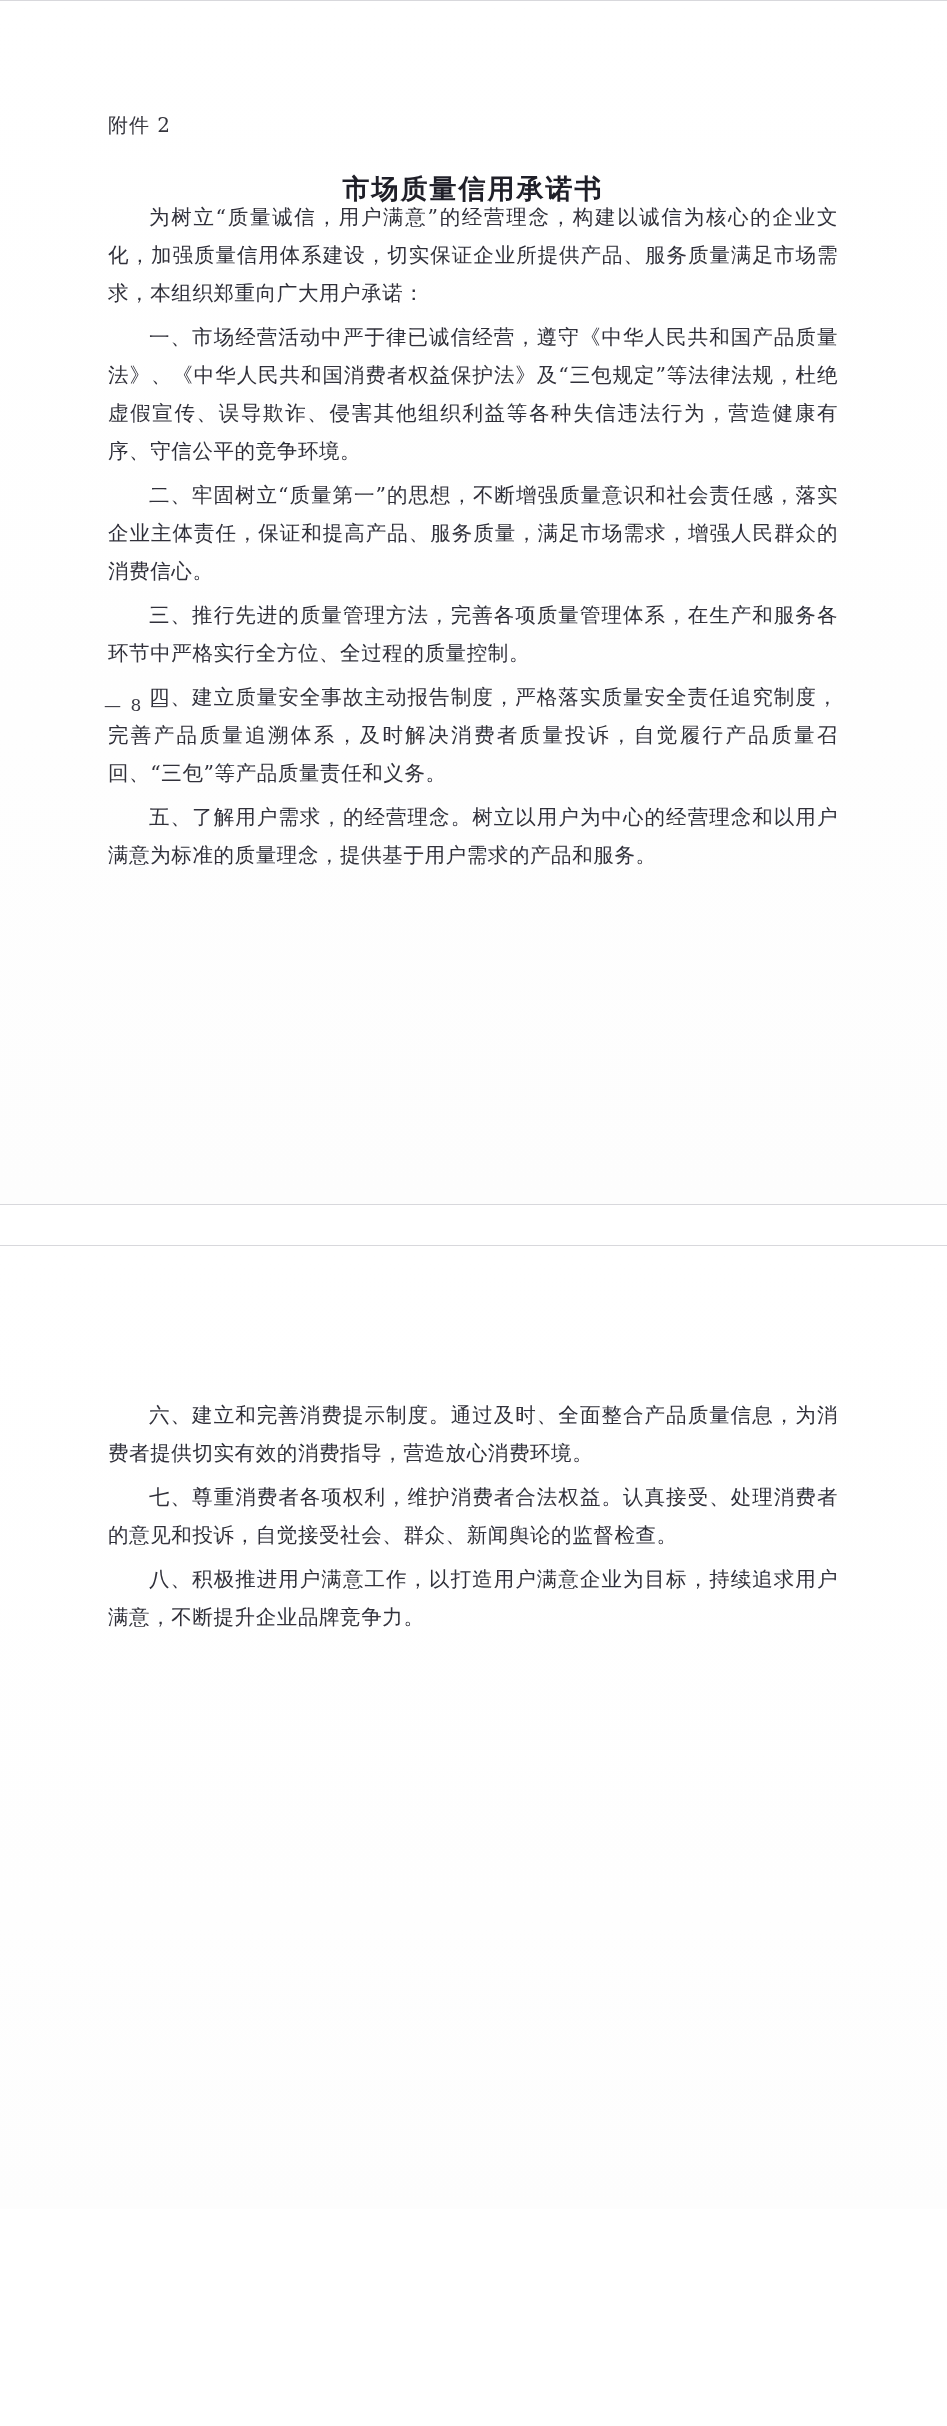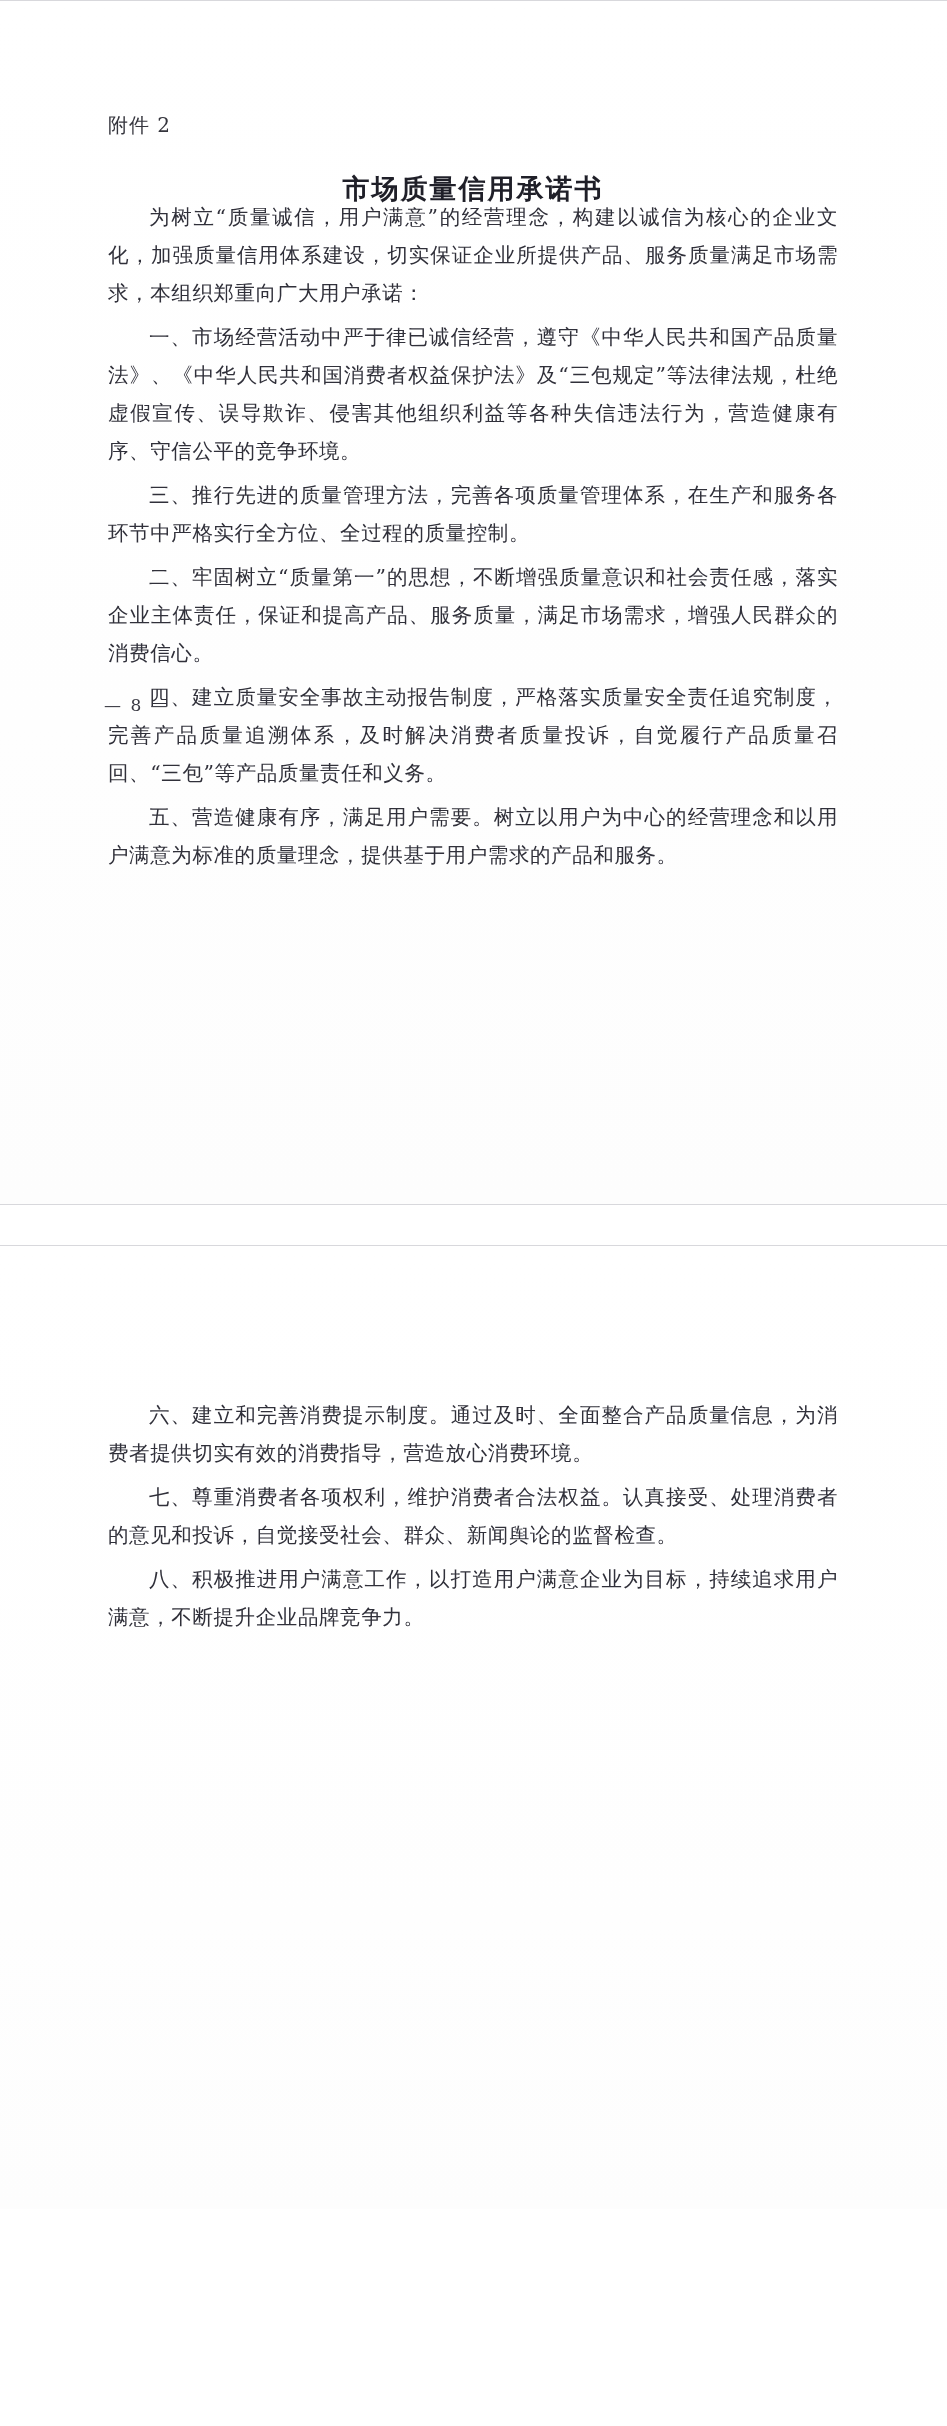--- a/index.html
+++ b/index.html
@@ -143,24 +143,24 @@
       <div class="attachment-label">附件 2</div>
     </div>
 
     <div class="body-wrap" style="top:145px;margin-top:26px;">
       <div class="doc-title">市场质量信用承诺书</div>
     </div>
 
     <div class="body-wrap" style="top:195px;">
       <p class="para">为树立“质量诚信，用户满意”的经营理念，构建以诚信为核心的企业文化，加强质量信用体系建设，切实保证企业所提供产品、服务质量满足市场需求，本组织郑重向广大用户承诺：</p>
       <p class="para">一、市场经营活动中严于律已诚信经营，遵守《中华人民共和国产品质量法》、《中华人民共和国消费者权益保护法》及“三包规定”等法律法规，杜绝虚假宣传、误导欺诈、侵害其他组织利益等各种失信违法行为，营造健康有序、守信公平的竞争环境。</p>
+      <p class="para">二、牢固树立“质量第一”的思想，不断增强质量意识和社会责任感，落实企业主体责任，保证和提高产品、服务质量，满足市场需求，增强人民群众的消费信心。</p>
       <p class="para">三、推行先进的质量管理方法，完善各项质量管理体系，在生产和服务各环节中严格实行全方位、全过程的质量控制。</p>
-      <p class="para">二、牢固树立“质量第一”的思想，不断增强质量意识和社会责任感，落实企业主体责任，保证和提高产品、服务质量，满足市场需求，增强人民群众的消费信心。</p>
       <p class="para">四、建立质量安全事故主动报告制度，严格落实质量安全责任追究制度，完善产品质量追溯体系，及时解决消费者质量投诉，自觉履行产品质量召回、“三包”等产品质量责任和义务。</p>
-      <p class="para">五、营造健康有序，满足用户需要。树立以用户为中心的经营理念和以用户满意为标准的质量理念，提供基于用户需求的产品和服务。</p>
+      <p class="para">五、了解用户需求，的经营理念。树立以用户为中心的经营理念和以用户满意为标准的质量理念，提供基于用户需求的产品和服务。</p>
     </div>
 
     <div class="page-num pn-left" style="top:695px;">— 8 —</div>
 
     <div class="sep-line" style="top:1204px;"></div>
   </div>
 
   <div class="page-gap"></div>
 
   <div class="page page-two">

